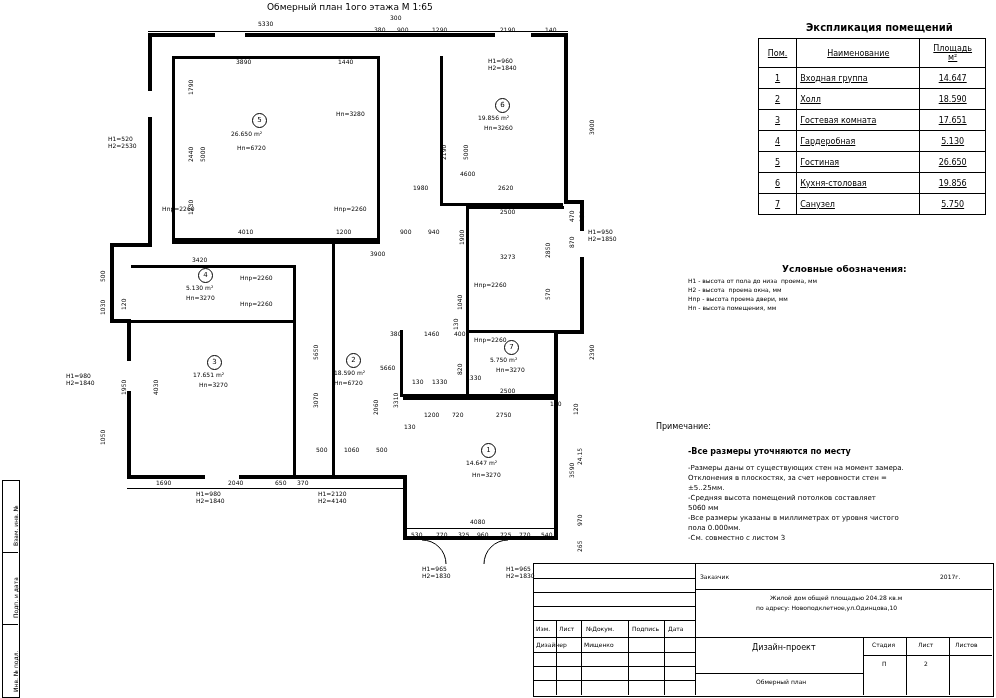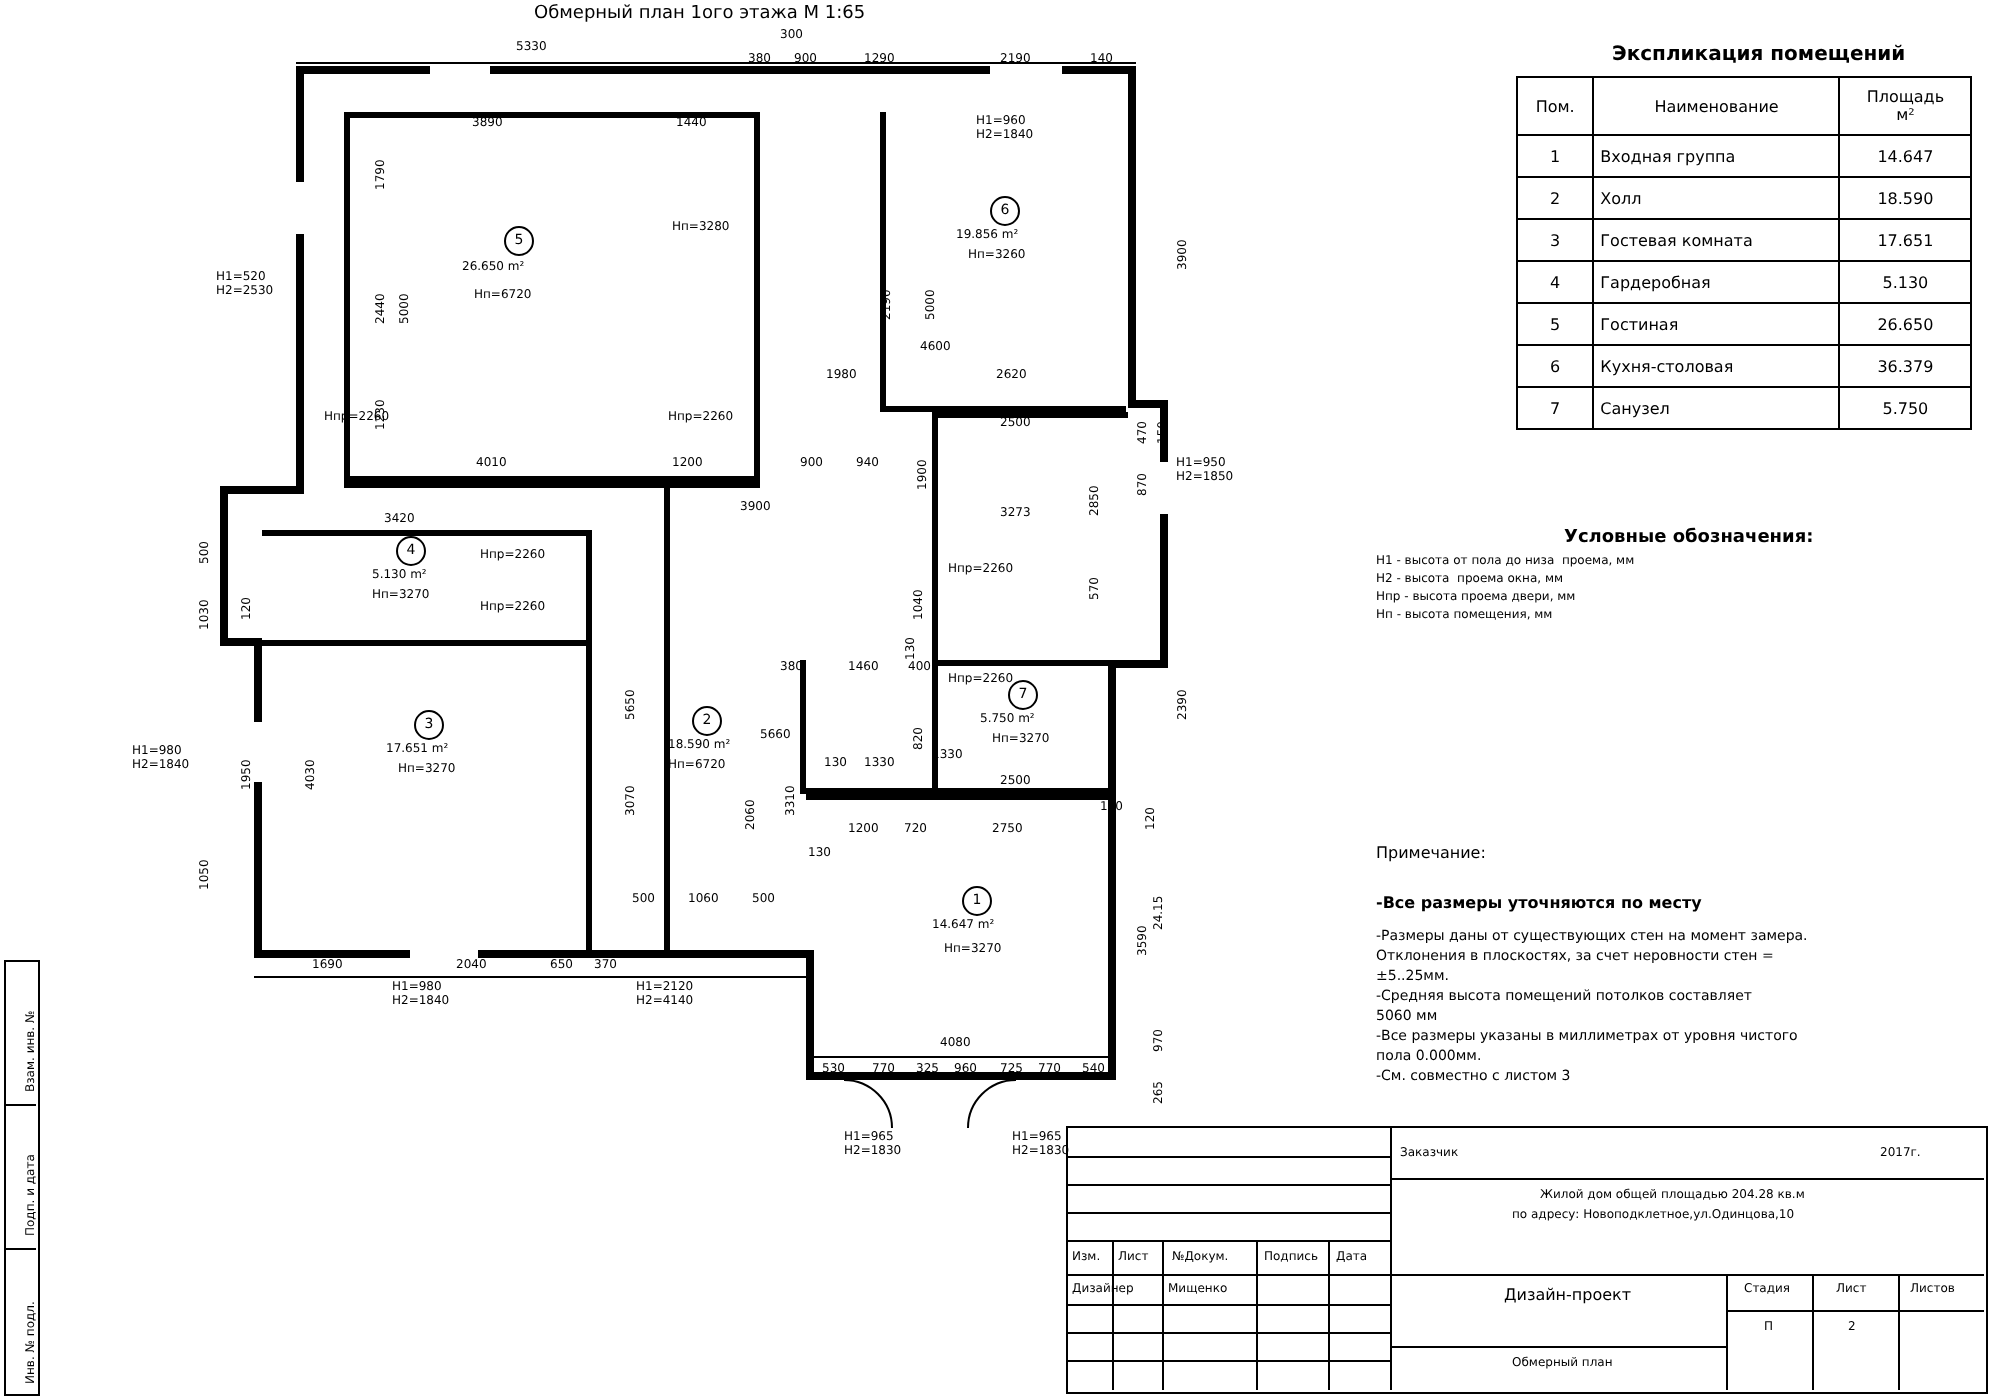--- a/index.html
+++ b/index.html
@@ -11,21 +11,21 @@
   .t8{font-size:8px;line-height:9px;}
   .t9{font-size:9px;line-height:10px;}
   .t10{font-size:10px;line-height:11px;}
   .bold{font-weight:bold;}
   .rot{transform-origin:0 0;}
   .wall{position:absolute;background:#000;}
   .thin{position:absolute;background:#000;}
   .dim{position:absolute;background:#000;height:1px;}
   .room-num{position:absolute;width:13px;height:13px;border:1px solid #000;border-radius:50%;
             font-size:7px;line-height:12px;text-align:center;background:#fff;}
-  table{border-collapse:collapse;}
+  table{border-collapse:collapse;text-decoration:underline;}
   .tbl td,.tbl th{border:1px solid #000;font-size:8px;padding:1px 3px;font-weight:normal;}
   .tbl{position:absolute;}
   .ctr{text-align:center;}
   .rgt{text-align:right;}
   .frame{position:absolute;border:1px solid #000;}
   .sheetline{position:absolute;background:#000;}
   .leftcol{position:absolute;border:1px solid #000;}
   .vtxt{position:absolute;font-size:6px;white-space:nowrap;transform-origin:left top;}
 </style>
 </head>
@@ -272,37 +272,37 @@
         <td class="ctr">5.130</td>
       </tr>
       <tr>
         <td class="ctr" style="height:18px;">5</td>
         <td>Гостиная</td>
         <td class="ctr">26.650</td>
       </tr>
       <tr>
         <td class="ctr" style="height:18px;">6</td>
         <td>Кухня-столовая</td>
-        <td class="ctr">36.379</td>
+        <td class="ctr">19.856</td>
       </tr>
       <tr>
         <td class="ctr" style="height:18px;">7</td>
         <td>Санузел</td>
         <td class="ctr">5.750</td>
       </tr>
     </tbody>
   </table>
 
   <div class="t t9 bold" style="left:782px;top:264px;">Условные обозначения:</div>
   <div class="t t6" style="left:688px;top:277px;">H1 - высота от пола до низа  проема, мм</div>
   <div class="t t6" style="left:688px;top:286px;">H2 - высота  проема окна, мм</div>
   <div class="t t6" style="left:688px;top:295px;">Hпр - высота проема двери, мм</div>
   <div class="t t6" style="left:688px;top:304px;">Hп - высота помещения, мм</div>
 
-  <div class="t t8" style="left:688px;top:422px;">Примечание:</div>
+  <div class="t t8" style="left:656px;top:422px;">Примечание:</div>
   <div class="t t8 bold" style="left:688px;top:447px;">-Все размеры уточняются по месту</div>
   <div class="t t7" style="left:688px;top:464px;">-Размеры даны от существующих стен на момент замера.</div>
   <div class="t t7" style="left:688px;top:474px;">Отклонения в плоскостях, за счет неровности стен =</div>
   <div class="t t7" style="left:688px;top:484px;">±5..25мм.</div>
   <div class="t t7" style="left:688px;top:494px;">-Средняя высота помещений потолков составляет</div>
   <div class="t t7" style="left:688px;top:504px;">5060 мм</div>
   <div class="t t7" style="left:688px;top:514px;">-Все размеры указаны в миллиметрах от уровня чистого</div>
   <div class="t t7" style="left:688px;top:524px;text-align:right;">пола 0.000мм.</div>
   <div class="t t7" style="left:688px;top:534px;">-См. совместно с листом 3</div>
 

